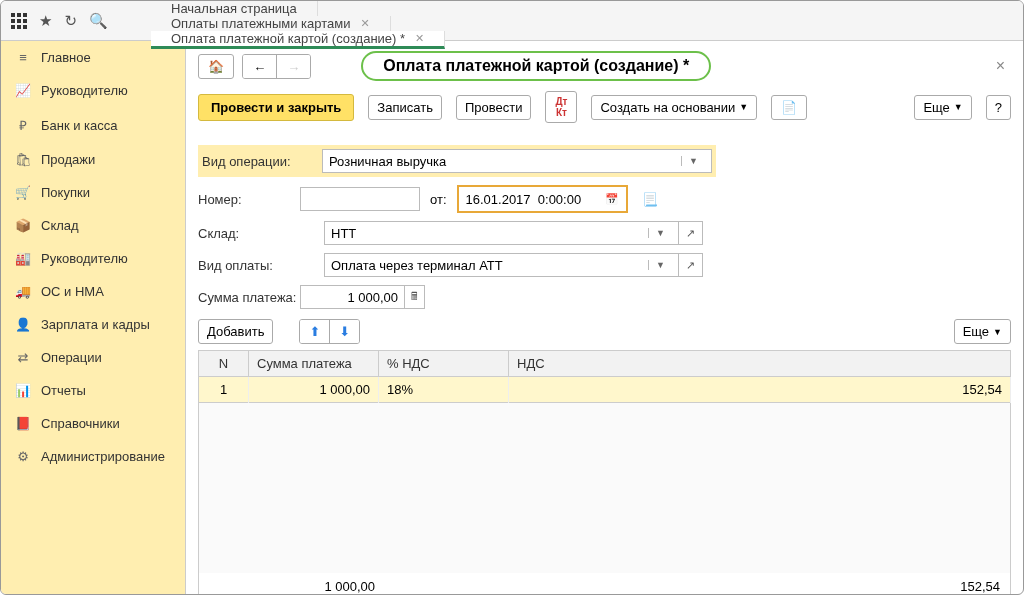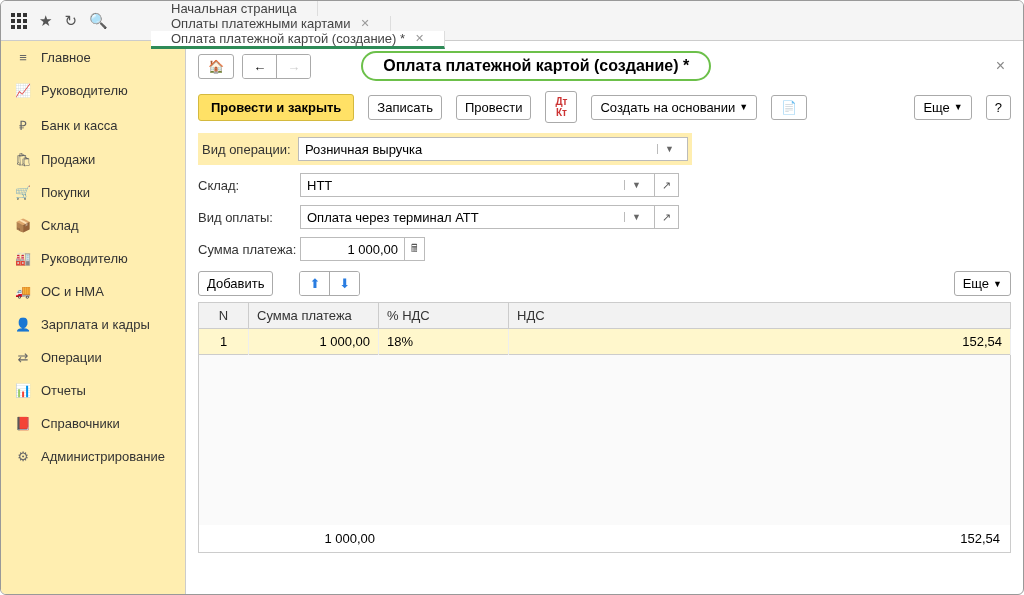--- a/index.html
+++ b/index.html
@@ -20,28 +20,28 @@
   .content { flex: 1; padding: 10px 12px; overflow-y: auto; }
   .title-row { display: flex; align-items: center; margin-bottom: 10px; }
   .btn { background: #fff; border: 1px solid #aaa; border-radius: 3px; padding: 4px 8px; cursor: pointer; display: inline-flex; align-items: center; gap: 4px; font-size: 13px; }
   .btn.home { padding: 4px 9px; }
   .nav-btns { display: inline-flex; margin-left: 8px; border: 1px solid #aaa; border-radius: 3px; overflow: hidden; }
   .nav-btns .nb { padding: 4px 10px; background: #fff; cursor: pointer; }
   .nav-btns .nb:first-child { border-right: 1px solid #aaa; }
   .nav-btns .nb.dis { color: #ccc; }
   .page-title { margin-left: 50px; font-weight: bold; font-size: 16px; border: 2px solid #6cc04a; border-radius: 18px; padding: 4px 20px; color: #000; }
   .page-close { margin-left: auto; color: #888; font-size: 16px; cursor: pointer; padding: 0 6px; }
-  .action-bar { display: flex; align-items: center; gap: 14px; margin-bottom: 10px; }
+  .action-bar { display: flex; align-items: center; gap: 14px; margin-bottom: 22px; }
   .btn.primary { background: #ffe166; border-color: #d4b93e; font-weight: bold; padding: 5px 12px; }
   .action-bar .spacer { flex: 1; }
   .btn.icon-only { padding: 4px 9px; }
   .form-row { display: flex; align-items: center; margin-bottom: 8px; }
   .form-lbl { width: 102px; color: #333; }
   .input { border: 1px solid #bbb; padding: 3px 6px; background: #fff; height: 24px; }
-  .input.select { display: flex; align-items: center; }
+  .input.select { display: flex; align-items: center; margin-left: 24px; }
   .sel-arrow { border-left: 1px solid #bbb; padding: 0 7px; color: #666; font-size: 9px; cursor: pointer; }
   .sel-ext { border: 1px solid #bbb; border-left: none; padding: 3px 7px; height: 24px; background: #fff; cursor: pointer; display: inline-flex; align-items: center; font-size: 11px; color: #555; }
   .row-highlight { background: #ffeeb0; padding: 4px 4px; display: inline-flex; align-items: center; }
   .date-highlight { border: 2px solid #e8a838; padding: 1px; display: inline-flex; }
   .link-text { color: #1a6fc9; text-decoration: underline dotted; cursor: pointer; margin-left: 10px; }
   .num-input { border: 1px solid #bbb; height: 24px; width: 105px; padding: 3px 6px; text-align: right; }
   .calc-btn { border: 1px solid #bbb; border-left: none; height: 24px; padding: 0 6px; background: #fff; cursor: pointer; font-size: 11px; color: #555; display: inline-flex; align-items: center; }
   .tbl-toolbar { display: flex; align-items: center; gap: 26px; margin: 10px 0 6px; }
   .arrow-btns { display: inline-flex; border: 1px solid #aaa; border-radius: 3px; overflow: hidden; }
   .arrow-btns span { padding: 4px 9px; cursor: pointer; background: #fff; }
@@ -183,20 +183,30 @@
     <div class="form-row">
       <div class="row-highlight">
         <span class="form-lbl" style="width:96px">Вид операции:</span>
         <div class="input select" style="width:390px;justify-content:space-between">
           <span>Розничная выручка</span>
           <span class="sel-arrow">▼</span>
         </div>
       </div>
     </div>
 
+    <div class="form-row">
+      <span class="form-lbl">Номер:</span>
+      <input class="input" style="width: 120px;" value="">
+      <span style="margin:0 10px">от:</span>
+      <span class="date-highlight">
+        <input class="input" style="width: 140px; border: none; height: 22px;" value="16.01.2017  0:00:00">
+        <span class="calc-btn" style="border:none;height:22px">📅</span>
+      </span>
+      <span style="margin-left:14px;color:#4a7ab0;cursor:pointer">📃</span>
+    </div>
 
     <div class="form-row">
       <span class="form-lbl">Склад:</span>
       <div class="input select" style="width:355px;justify-content:space-between">
         <span>НТТ</span>
         <span class="sel-arrow">▼</span>
       </div>
       <span class="sel-ext">↗</span>
     </div>
 

